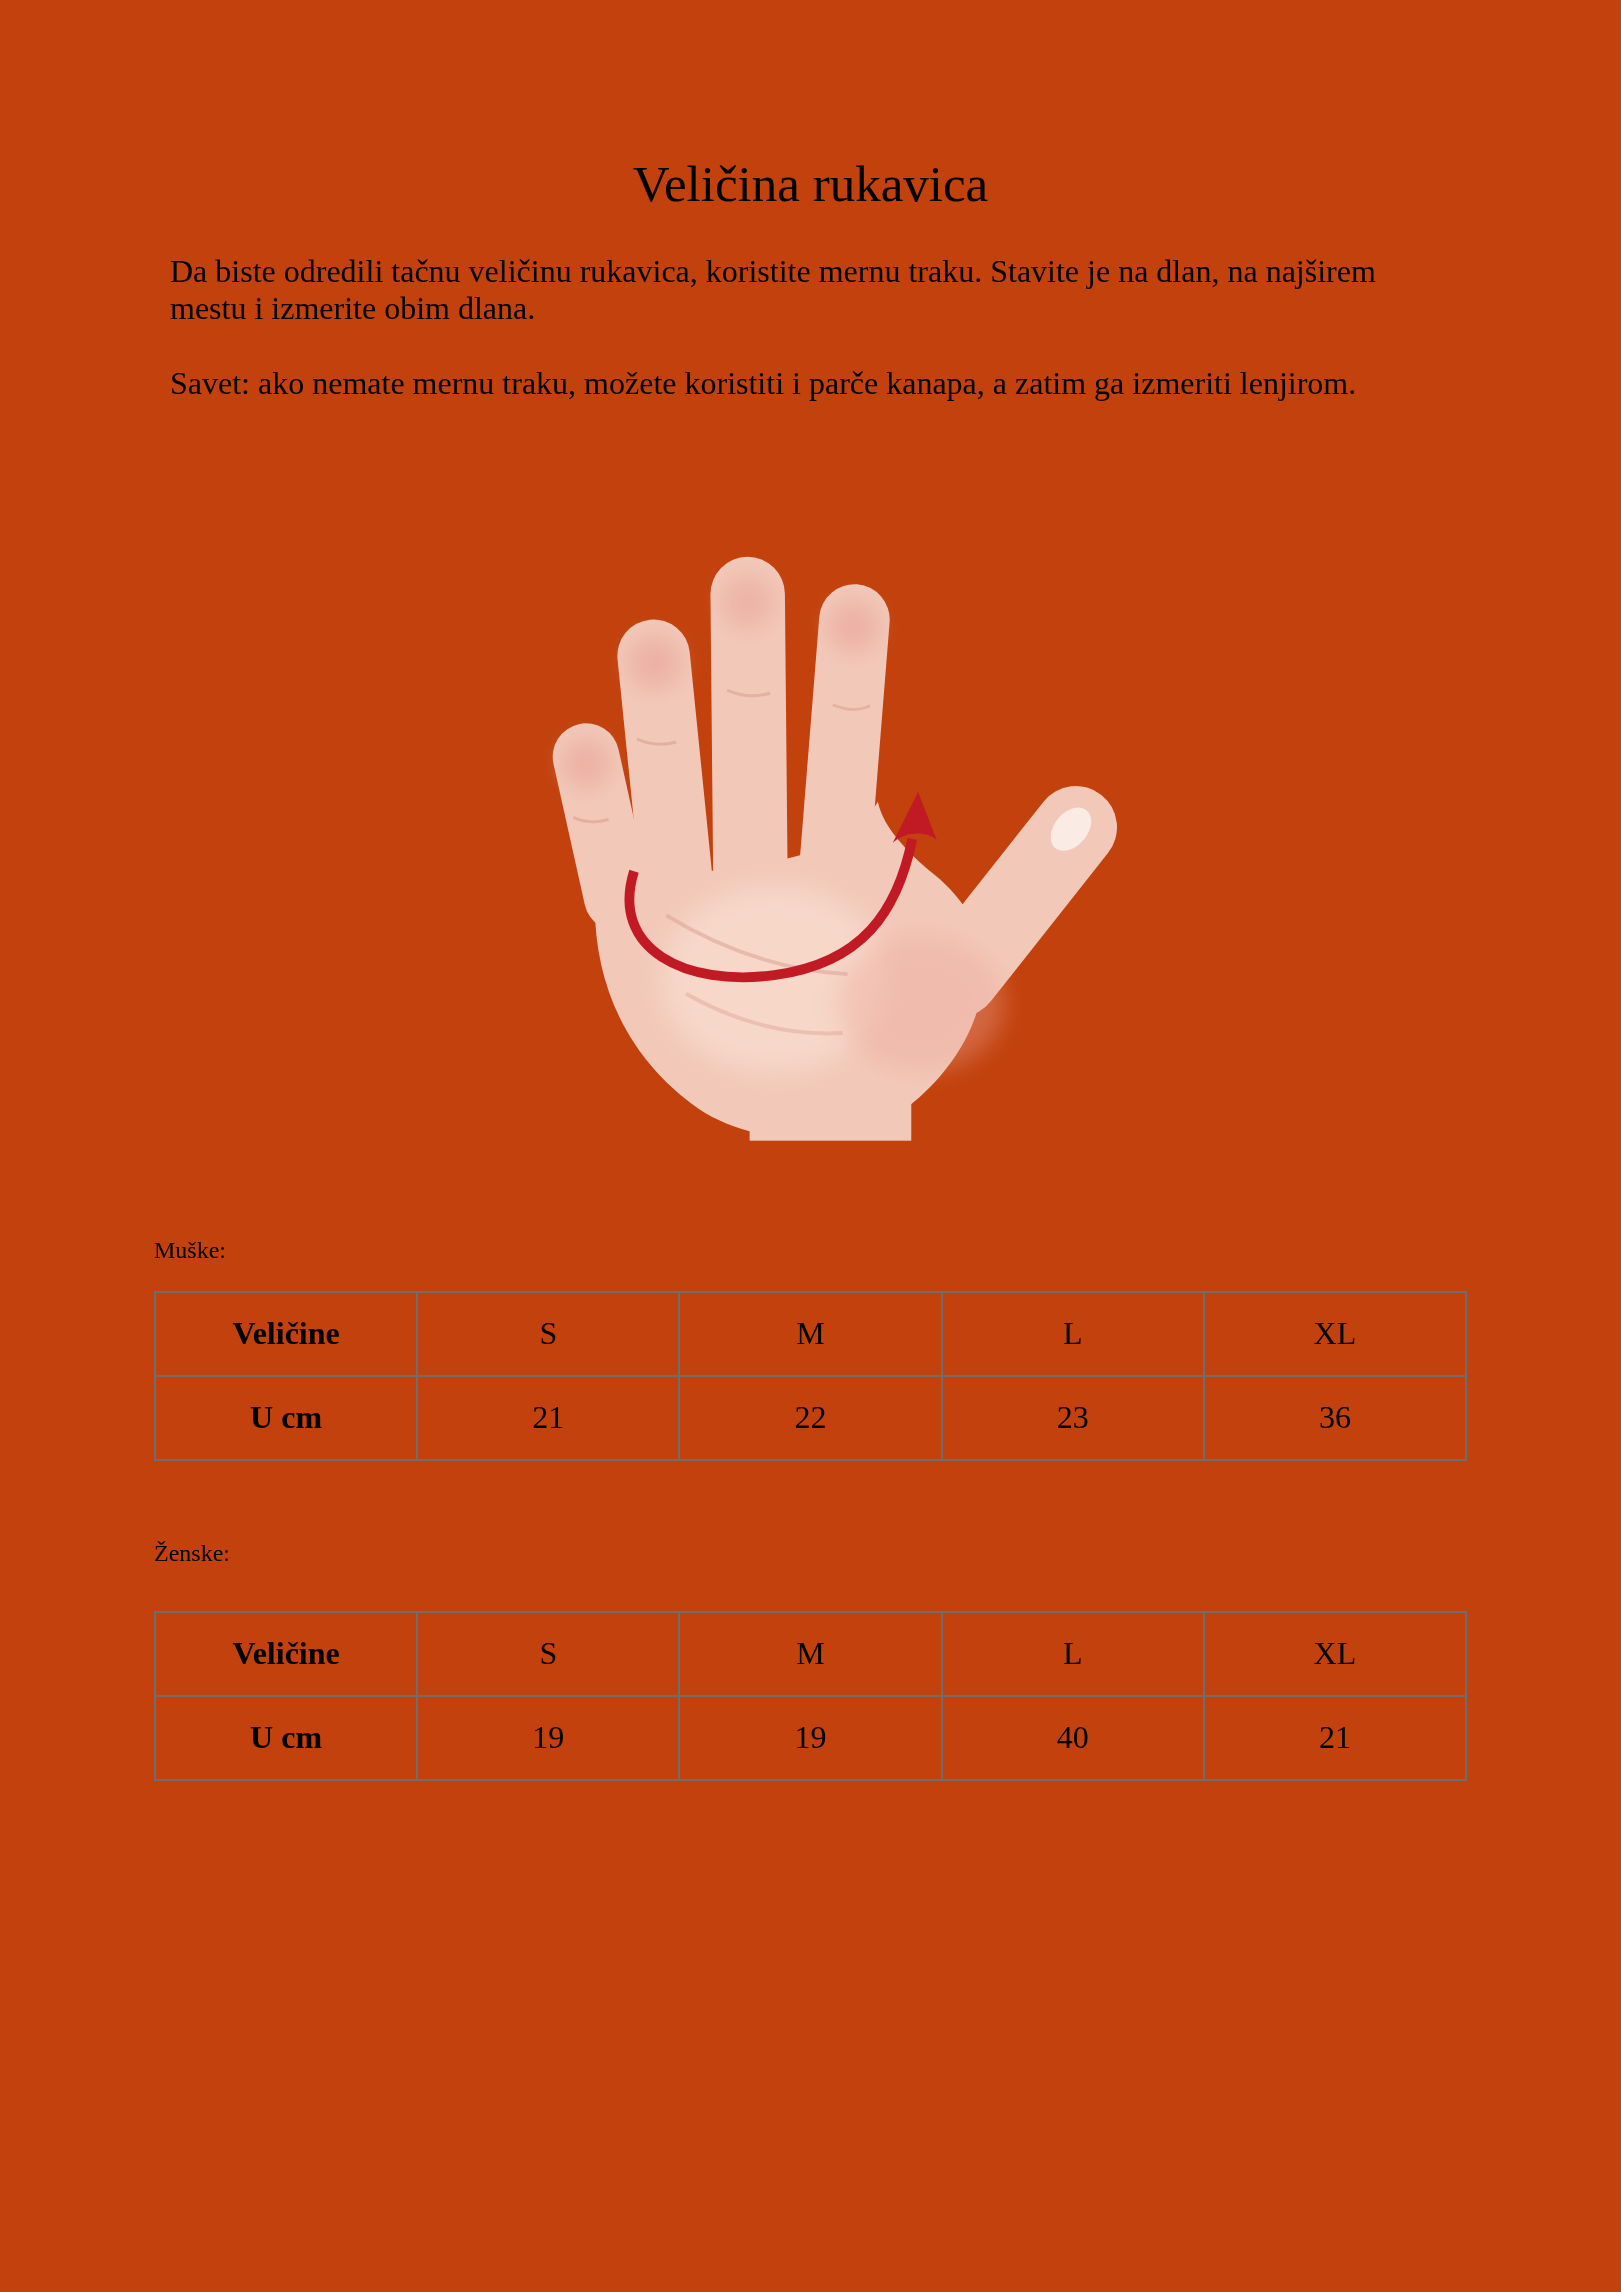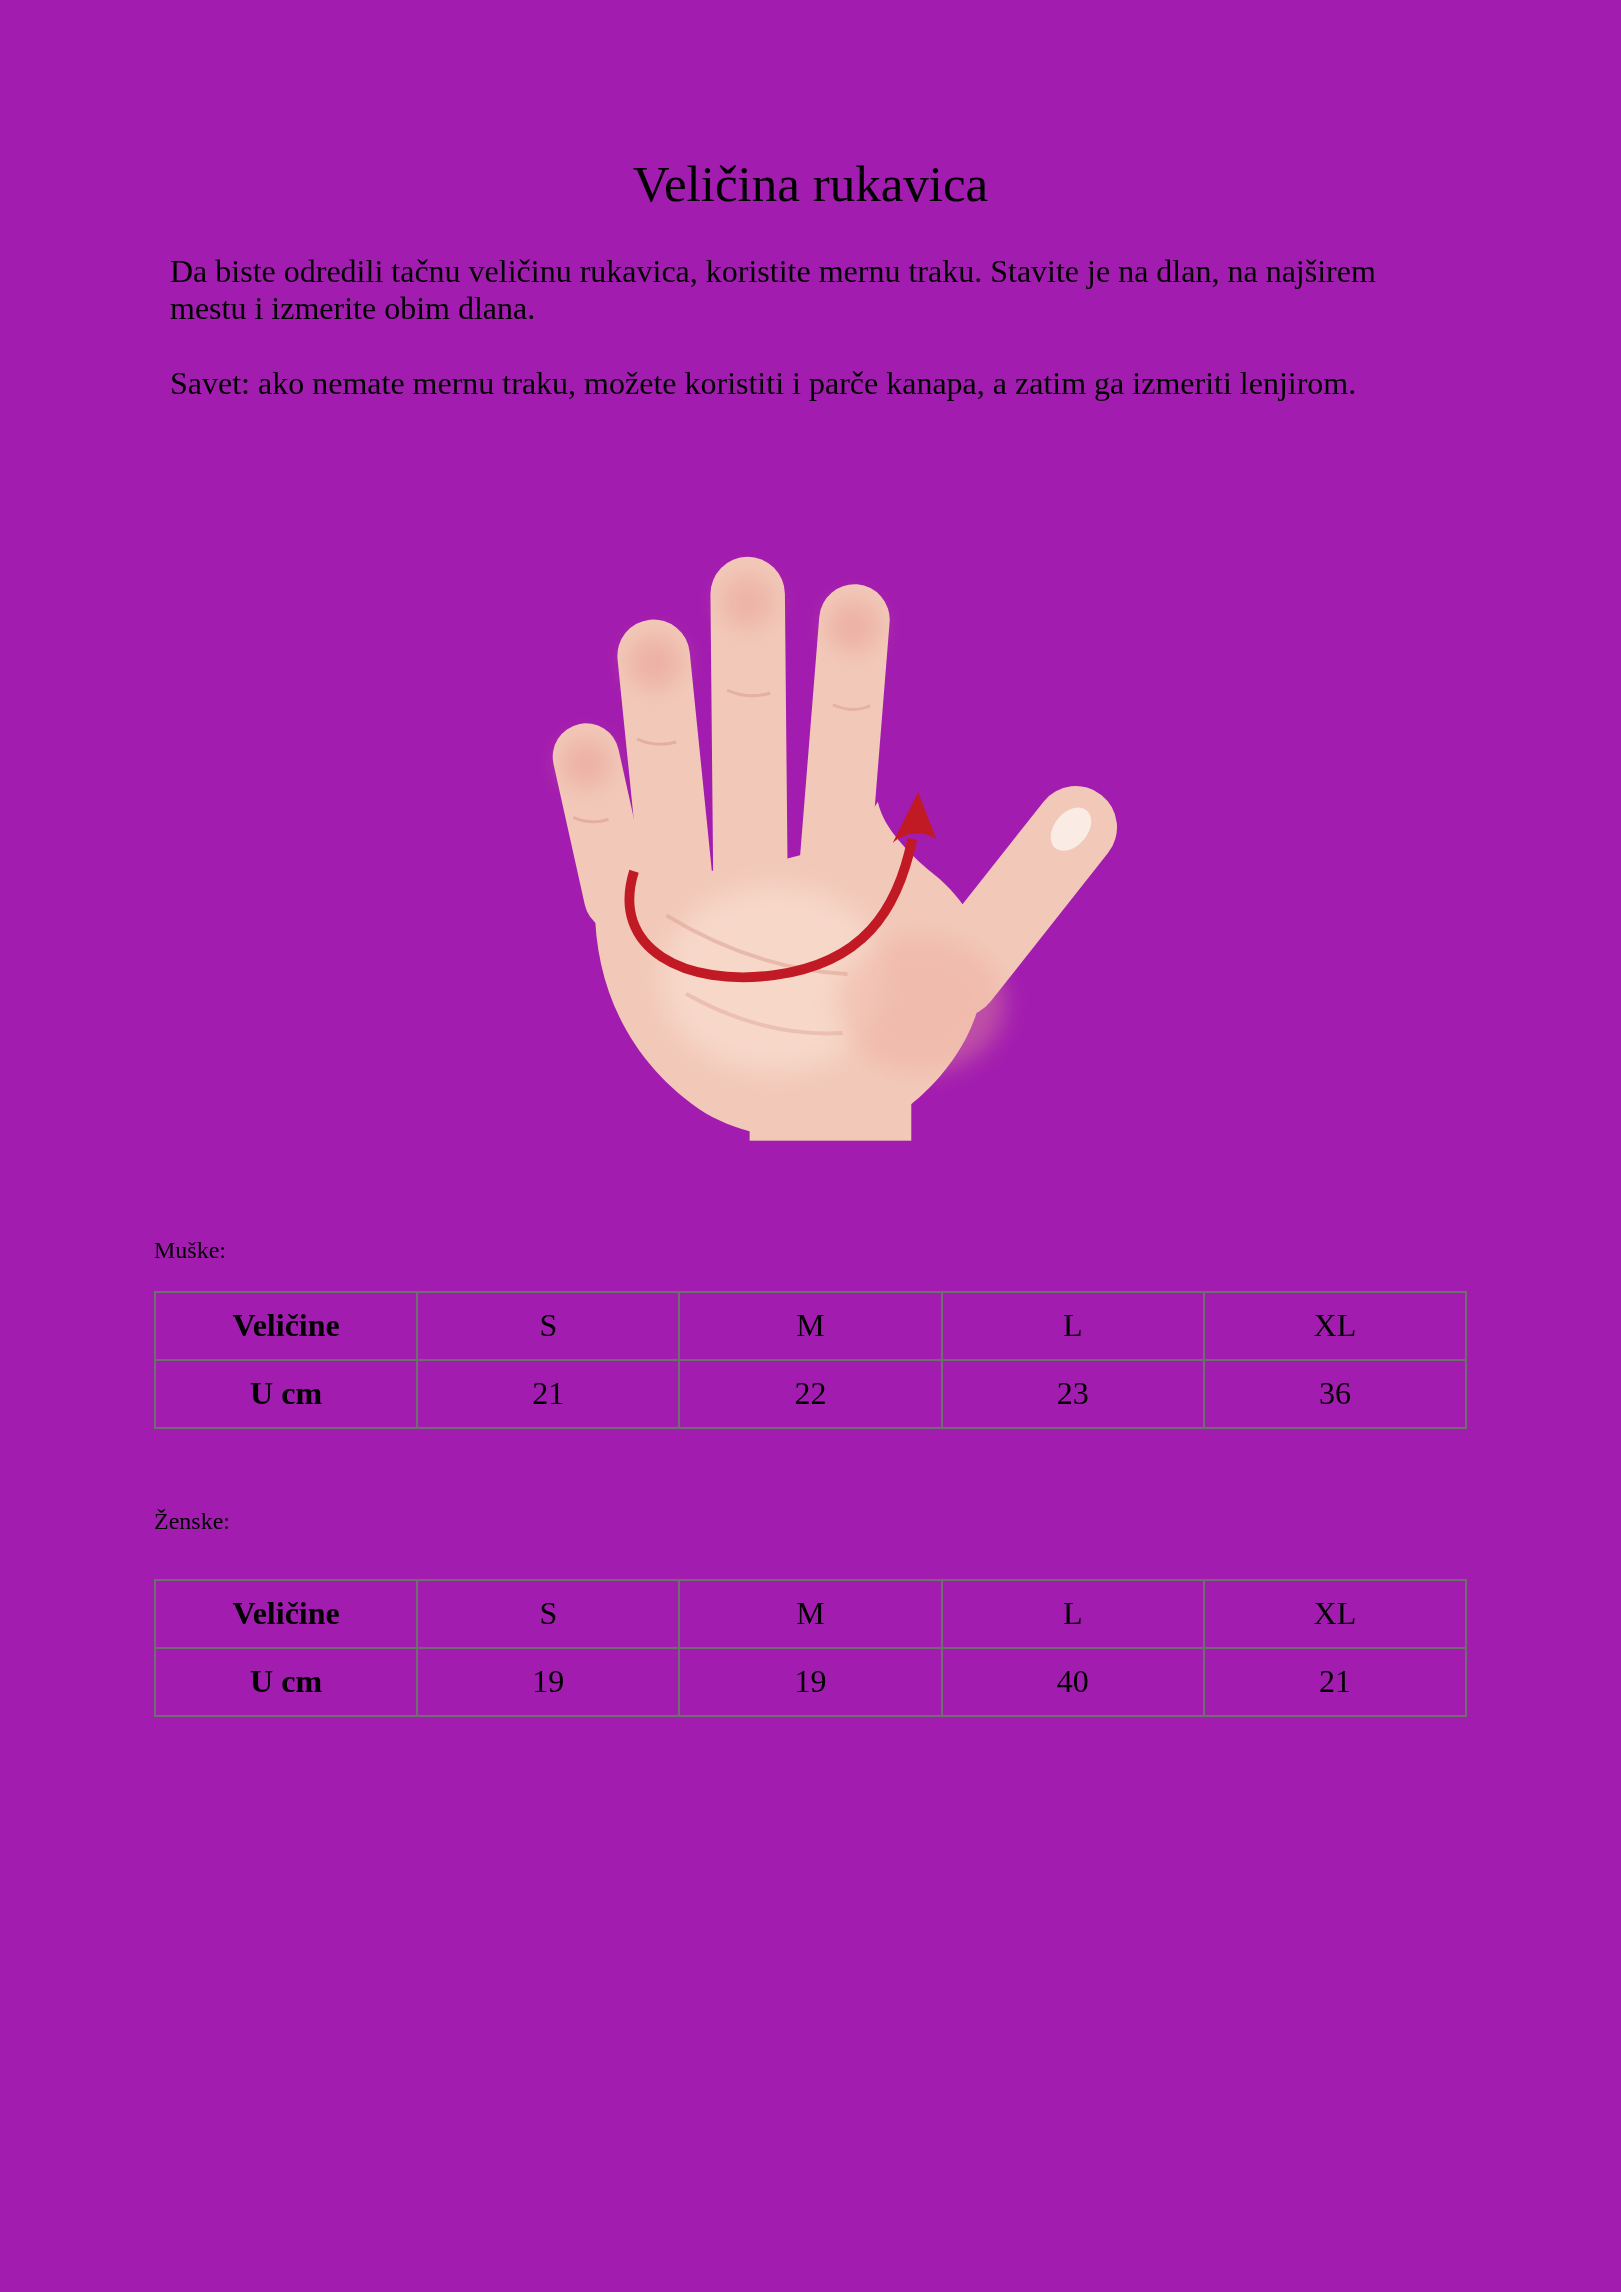--- a/index.html
+++ b/index.html
@@ -1,19 +1,19 @@
 <!DOCTYPE html>
 <html><head>
 <meta charset="utf-8">
 <style>
   html,body{margin:0;padding:0;background:#fff;}
   .page{
     position:relative;
     width:1621px;height:2293px;
-    background:#a21caf;
+    background:#c2410c;
     font-family:"Liberation Serif","DejaVu Serif",serif;
     color:#000;
     box-sizing:border-box;
     padding:155px 154px 0 154px;
     overflow:hidden;
   }
   .doc-title{
     margin:0;
     font-size:51px;
     font-weight:normal;
@@ -47,21 +47,21 @@
   }
   .table-men{margin-top:21.6px;}
   .table-women{margin-top:39px;}
   .size-table td{
     width:20%;
     height:50px;
     border:2px solid #6e6e6e;
     text-align:center;
     vertical-align:middle;
     font-size:32px;
-    padding:8px;
+    padding:16px;
   }
   .size-table td.hdr{font-weight:bold;}
 </style>
 </head>
 <body>
 
 <div class="page">
 
   <h1 class="doc-title">Veličina rukavica</h1>
 

